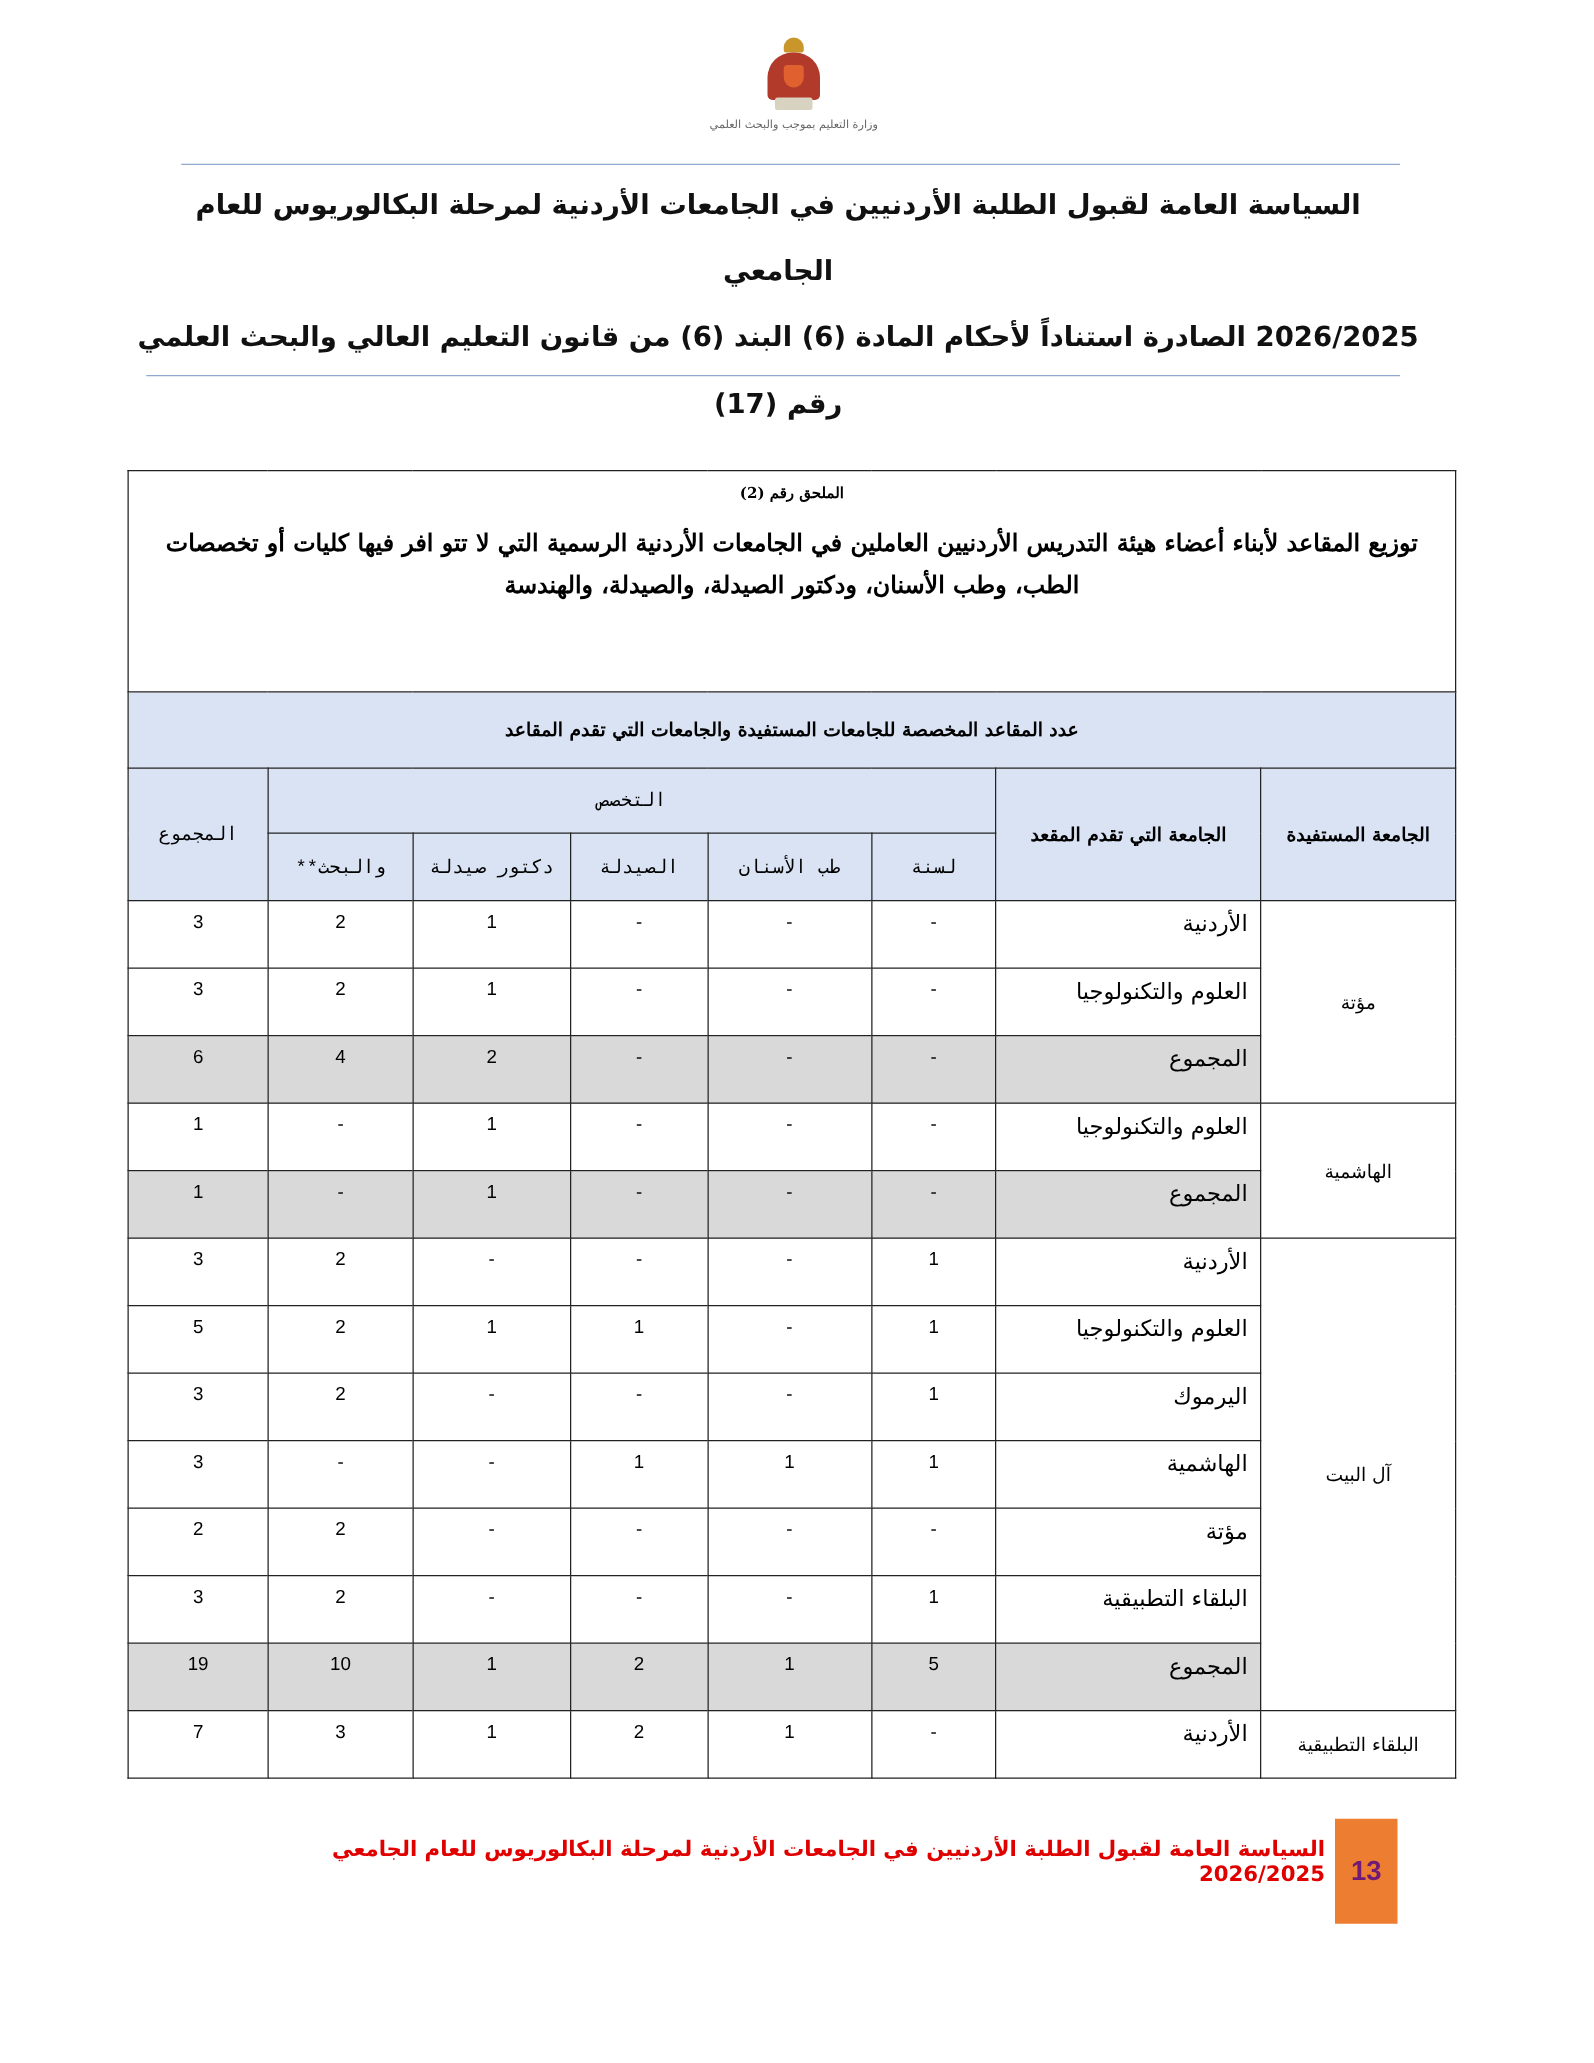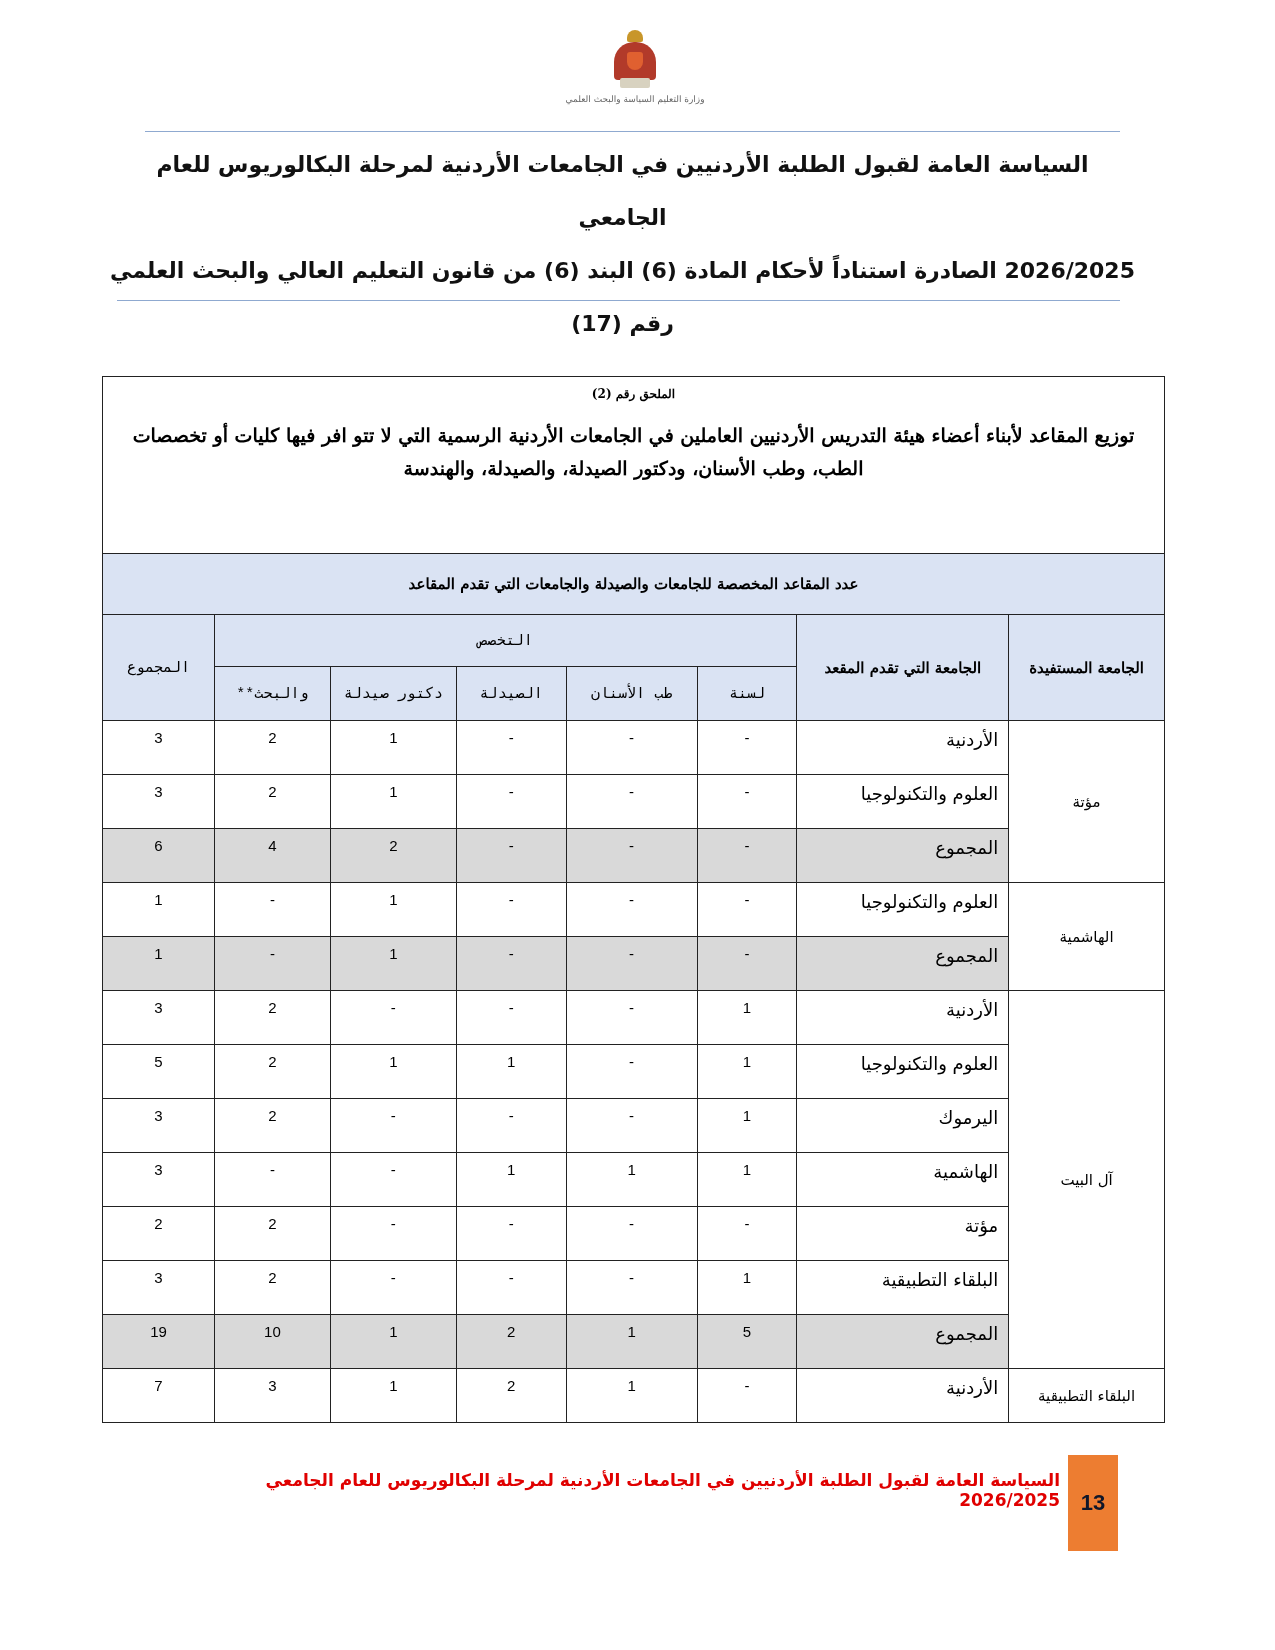--- a/index.html
+++ b/index.html
@@ -24,33 +24,33 @@
   .hdr-top{height:52px;}
   .hdr-bot{height:54px;}
   .hdr{font-size:16px;font-weight:bold;font-family:"DejaVu Serif",serif;}
   .hdr.small{font-weight:normal;font-size:15px;font-family:Liberation Mono, monospace;}
   .row td{height:53px;vertical-align:top;}
   .row td .v{display:block;margin-top:8px;font-size:15px;font-family:"Liberation Sans",sans-serif;}
   .row td.uni{text-align:right;padding-right:10px;}
   .row td.uni .v{font-family:"DejaVu Sans",sans-serif;font-size:18px;}
   .benef{vertical-align:middle !important;font-size:16px;}
   .footer{position:absolute;left:240px;top:1470px;width:820px;direction:rtl;text-align:right;color:#e00000;font-weight:bold;font-size:17px;font-family:"DejaVu Sans",sans-serif;}
-  .pagebox{position:absolute;left:1068px;top:1455px;width:50px;height:96px;background:#ed7d31;color:#0f172a;font-size:22px;font-weight:bold;display:flex;align-items:center;justify-content:center;font-family:"Liberation Sans",sans-serif;}
+  .pagebox{position:absolute;left:1068px;top:1455px;width:50px;height:84px;background:#ed7d31;color:#701a75;font-size:22px;font-weight:bold;display:flex;align-items:center;justify-content:center;font-family:"Liberation Sans",sans-serif;}
 </style>
 </head>
 <body>
 
 <div class="logo">
   <div class="emblem">
     <div class="crown"></div>
       <div class="mantle"></div>
       <div class="shield"></div>
       <div class="base"></div>
   </div>
-  <div class="ministry">وزارة التعليم السياسة والبحث العلمي</div>
+  <div class="ministry">وزارة التعليم بموجب والبحث العلمي</div>
 </div>
 
 <div class="rule" style="left:145px;top:131px;width:975px;"></div>
 <div class="title">
   <div>السياسة العامة لقبول الطلبة الأردنيين في الجامعات الأردنية لمرحلة البكالوريوس للعام الجامعي</div>
   <div>2026/2025 الصادرة استناداً لأحكام المادة (6) البند (6) من قانون التعليم العالي والبحث العلمي رقم (17)</div>
 </div>
 <div class="rule" style="left:117px;top:300px;width:1003px;"></div>
 
 <table class="main">
@@ -65,21 +65,21 @@
       <col style="width:112px">
   </colgroup>
   <tbody id="tbody">
     <tr>
       <td colspan="8" class="intro">
         <div class="annex">الملحق رقم (2)</div>
         <div class="desc">توزيع المقاعد لأبناء أعضاء هيئة التدريس الأردنيين العاملين في الجامعات الأردنية الرسمية التي لا تتو افر فيها كليات أو تخصصات الطب، وطب الأسنان، ودكتور الصيدلة، والصيدلة، والهندسة</div>
       </td>
     </tr>
     <tr>
-      <td colspan="8" class="caption blue">عدد المقاعد المخصصة للجامعات والصيدلة والجامعات التي تقدم المقاعد</td>
+      <td colspan="8" class="caption blue">عدد المقاعد المخصصة للجامعات المستفيدة والجامعات التي تقدم المقاعد</td>
     </tr>
     <tr class="hdr-top">
       <td rowspan="2" class="hdr blue">الجامعة المستفيدة</td>
       <td rowspan="2" class="hdr blue">الجامعة التي تقدم المقعد</td>
       <td colspan="5" class="hdr blue small">التخصص</td>
       <td rowspan="2" class="hdr blue small">المجموع</td>
     </tr>
     <tr class="hdr-bot">
       <td class="hdr blue small">لسنة</td>
       <td class="hdr blue small">طب الأسنان</td>

